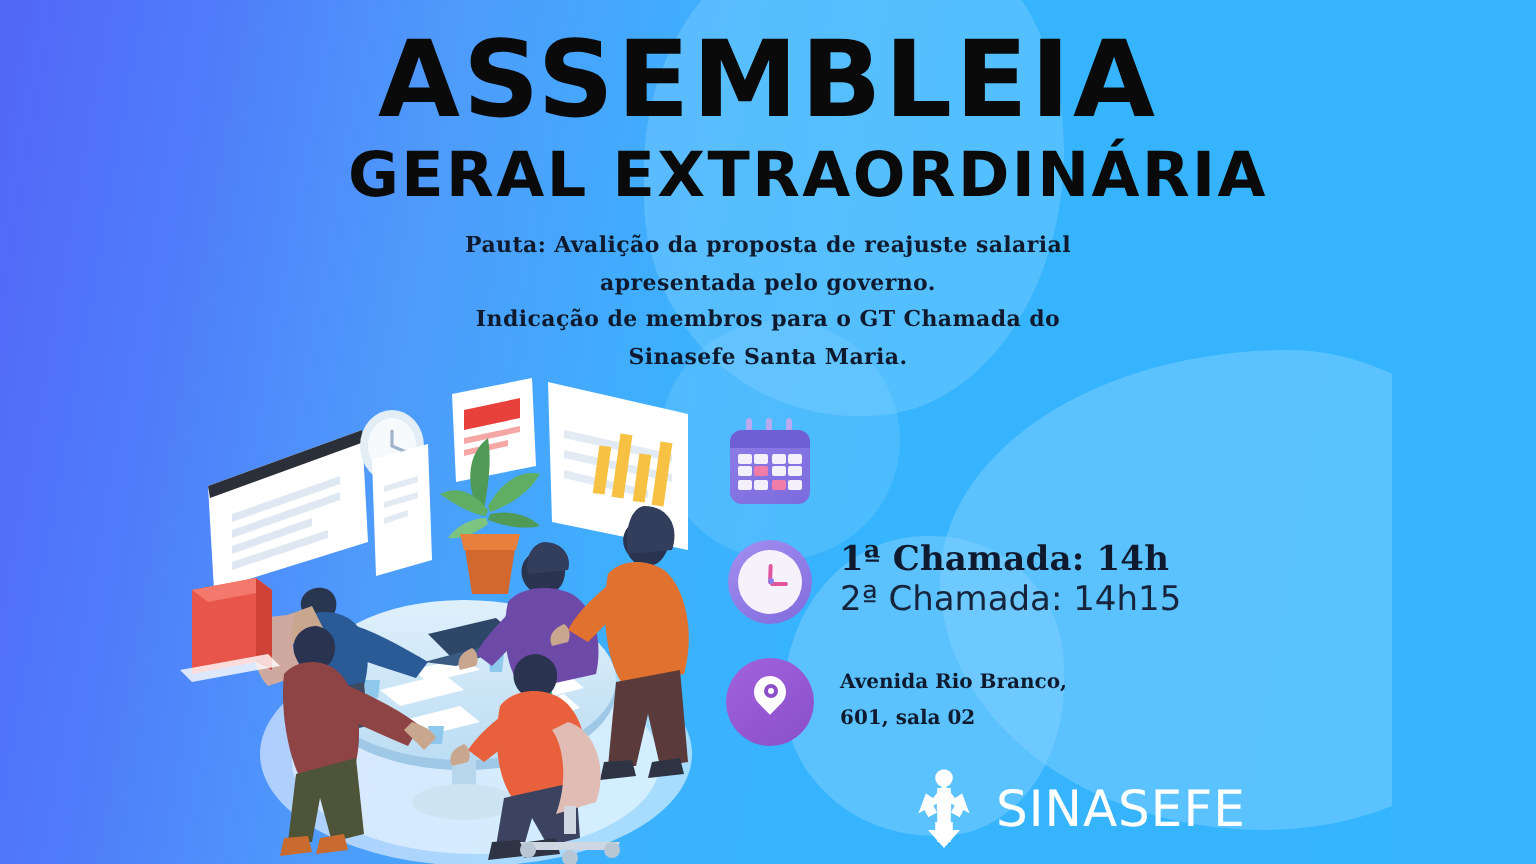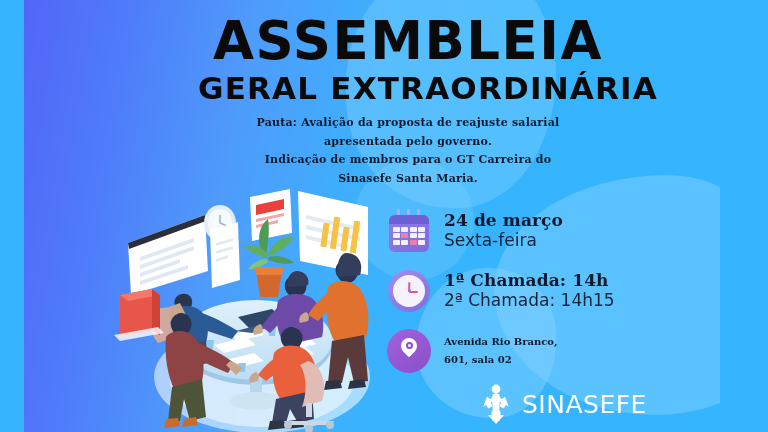--- a/index.html
+++ b/index.html
@@ -7,21 +7,20 @@
   body {
     font-family:"Liberation Sans", sans-serif;
     background:#36b4fd;
     position:relative;
   }
   #poster {
     position:absolute; inset:0;
     width:696px; height:432px;
     overflow:hidden;
     background:linear-gradient(100deg,#5266f7 0%, #4f7cfa 14%, #4e9bfb 30%, #3db1fd 48%, #36b4fd 62%, #35b5fe 100%);
-    margin-left:24px;
   }
   
   .blob { position:absolute; background:#7fd0ff; opacity:.55; pointer-events:none; }
   .blob-a {
     width:210px; height:250px; left:322px; top:-42px;
     border-radius:55% 45% 48% 52% / 52% 48% 55% 45%;
     opacity:.42;
   }
   .blob-b {
     width:300px; height:240px; left:470px; top:175px;
@@ -279,21 +278,21 @@
       </g>
     </svg>
   </div>
 
   <div class="headline-wrap">
     <div class="title-main">ASSEMBLEIA</div>
     <div class="title-sub">GERAL EXTRAORDINÁRIA</div>
     <div class="agenda">
       <div>Pauta: Avalição da proposta de reajuste salarial</div>
       <div>apresentada pelo governo.</div>
-      <div>Indicação de membros para o GT Carreira do</div>
+      <div>Indicação de membros para o GT Chamada do</div>
       <div>Sinasefe Santa Maria.</div>
     </div>
   </div>
 
   <div class="info-list">
 
     <div class="info-row">
       <div class="info-icon">
         <div class="cal-ring" style="left:11px"></div>
         <div class="cal-ring" style="left:21px"></div>
@@ -307,24 +306,20 @@
             <i></i>
           <i></i>
             <i class="hot"></i>
             <i></i>
             <i></i>
           <i></i>
             <i></i>
             <i class="hot"></i>
             <i></i>
         </div>
-      </div>
-      <div class="info-text">
-        <div class="info-primary">24 de março</div>
-        <div class="info-secondary">Sexta-feira</div>
       </div>
     </div>
 
     <div class="info-row">
       <div class="info-icon">
         <div class="clk-outer"></div>
         <div class="clk-face"></div>
         <div class="clk-h"></div>
         <div class="clk-m"></div>
         <div class="clk-dot"></div>

